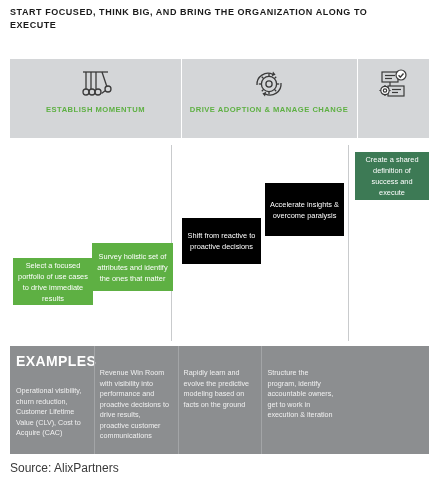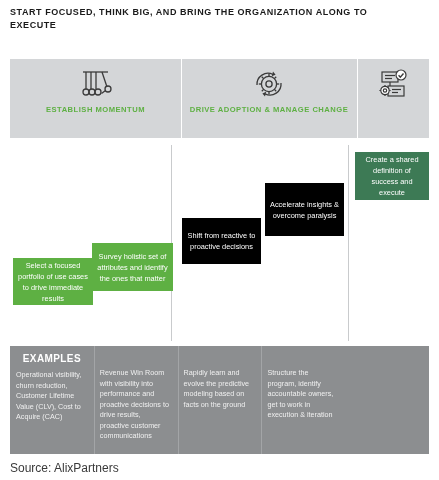--- a/index.html
+++ b/index.html
@@ -138,27 +138,26 @@
   .ex-col + .ex-col::before {
     content: "";
     position: absolute;
     left: 0;
     top: 0;
     bottom: 0;
     width: 1px;
     background: #a3a5a7;
   }
   .ex-heading {
-    font-size: 10px;
+    font-size: 14px;
     font-weight: bold;
     letter-spacing: 0.4px;
     color: #ffffff;
-    margin-bottom: 6px;
+    margin-bottom: 17px;
     text-transform: uppercase;
-    text-align: center;
   }
   .ex-text {
     font-size: 7.2px;
     line-height: 10.5px;
     color: #f0f0f0;
   }
   .ex-col.first .ex-text { margin-top: 0; }
   .ex-col:not(.first) .ex-text { margin-top: 15px; }
 
   

